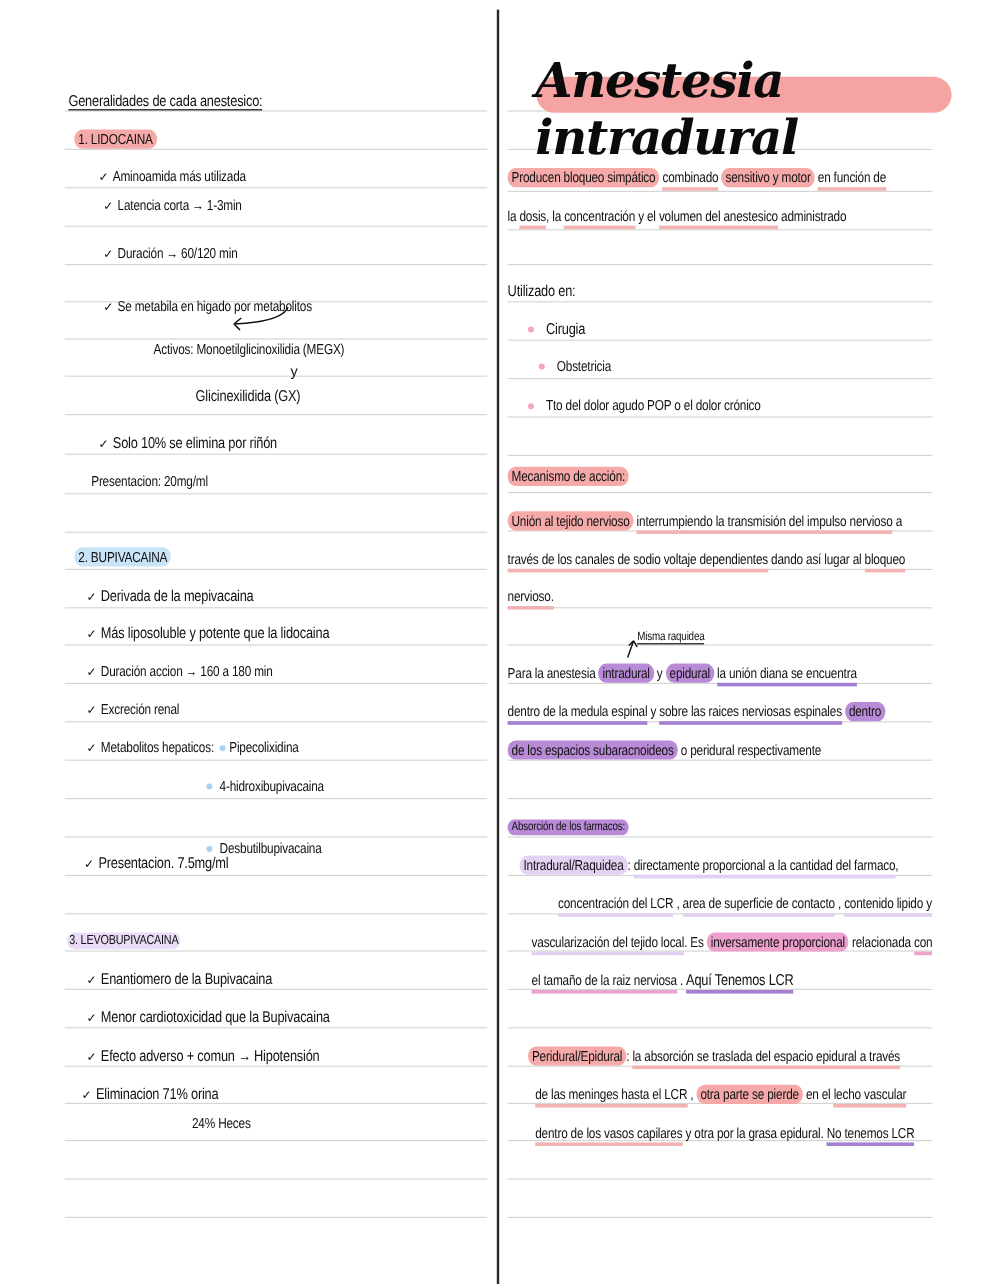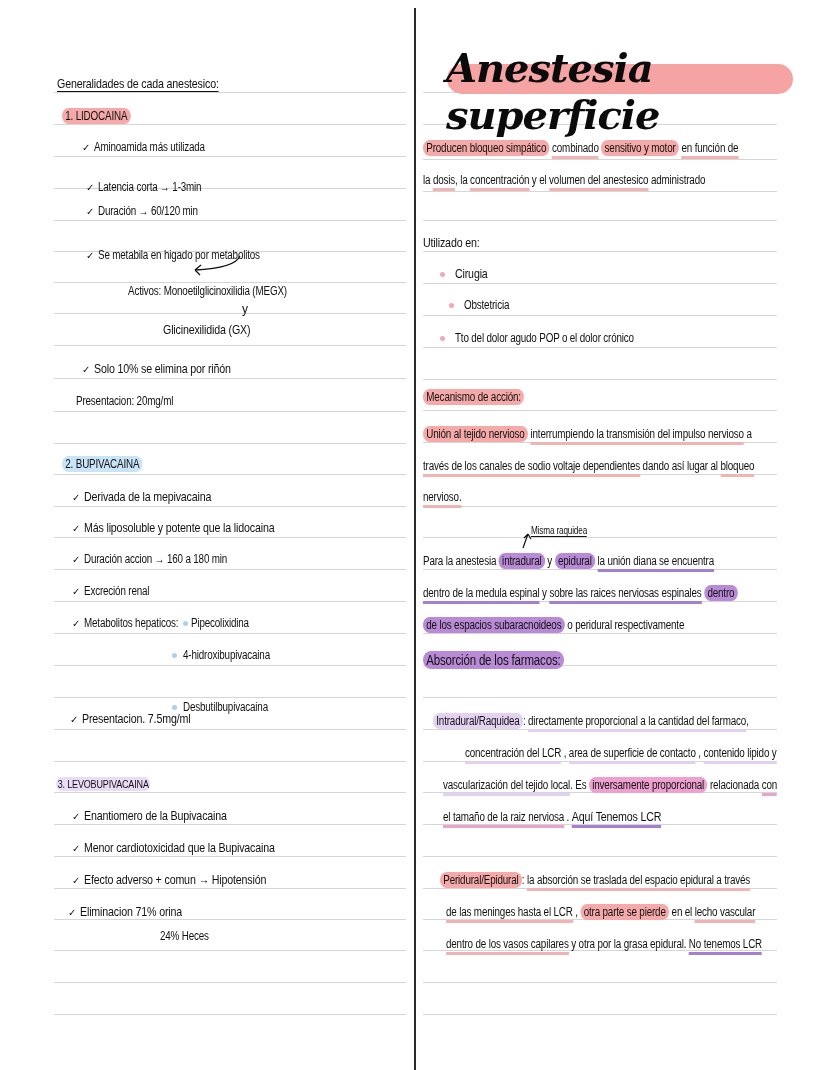--- a/index.html
+++ b/index.html
@@ -104,21 +104,21 @@
 
 <div>
   <div class="line" style="left:57px;top:76px;font-size:13px">
     <span class="cond ul-black">Generalidades de cada anestesico:</span>
   </div>
 
   <div class="line" style="left:62px;top:108px">
     <span class="hl hl-pink cond">1. LIDOCAINA</span>
   </div>
   <div class="line" style="left:82px;top:140px"><span class="check">✓</span><span class="cond">Aminoamida más utilizada</span></div>
-  <div class="line" style="left:86px;top:180px"><span class="check">✓</span><span class="cond">Latencia corta → 1-3min</span></div>
+  <div class="line" style="left:86px;top:164px"><span class="check">✓</span><span class="cond">Latencia corta → 1-3min</span></div>
   <div class="line" style="left:86px;top:204px"><span class="check">✓</span><span class="cond">Duración → 60/120 min</span></div>
   <div class="line" style="left:86px;top:248px"><span class="check">✓</span><span class="cond">Se metabila en higado por metabolitos</span></div>
   <svg class="arrow-svg" style="left:185px;top:254px" width="60" height="26">
     <path d="M55 2 Q50 14 10 16" stroke="#111" stroke-width="1.3" fill="none"></path>
     <path d="M10 16 L16 11 M10 16 L15 21" stroke="#111" stroke-width="1.3" fill="none"></path>
   </svg>
   <div class="line" style="left:128px;top:284px"><span class="cond">Activos: Monoetilglicinoxilidia (MEGX)</span></div>
   <div class="line" style="left:242px;top:302px"><span>y</span></div>
   <div class="line" style="left:163px;top:322px;font-size:13px"><span class="cond">Glicinexilidida (GX)</span></div>
   <div class="line" style="left:82px;top:361px;font-size:13px"><span class="check">✓</span><span class="cond">Solo 10% se elimina por riñón</span></div>
@@ -142,21 +142,21 @@
   </div>
   <div class="line" style="left:72px;top:808px;font-size:13px"><span class="check">✓</span><span class="cond">Enantiomero de la Bupivacaina</span></div>
   <div class="line" style="left:72px;top:840px;font-size:13px"><span class="check">✓</span><span class="cond">Menor cardiotoxicidad que la Bupivacaina</span></div>
   <div class="line" style="left:72px;top:872px;font-size:13px"><span class="check">✓</span><span class="cond">Efecto adverso + comun → Hipotensión</span></div>
   <div class="line" style="left:68px;top:904px;font-size:13px"><span class="check">✓</span><span class="cond">Eliminacion 71% orina</span></div>
   <div class="line" style="left:160px;top:929px"><span class="cond">24% Heces</span></div>
 </div>
 
 <div>
   <div class="title-hl"></div>
-  <div class="title">Anestesia superficie</div>
+  <div class="title">Anestesia intradural</div>
 
   <div class="line" style="left:423px;top:141px">
     <span class="cond">
       <span class="hl hl-pink">Producen bloqueo simpático</span>
       <span class="ul-pink">combinado</span>
       <span class="hl hl-pink">sensitivo y motor</span>
       <span class="ul-pink">en función de</span>
     </span>
   </div>
   <div class="line" style="left:423px;top:173px">
@@ -194,21 +194,21 @@
   <div class="line" style="left:423px;top:554px">
     <span class="cond"><span>Para la anestesia </span><span class="hl hl-purple">intradural</span><span> y </span><span class="hl hl-purple">epidural</span><span> </span><span class="ul-purple">la unión diana se encuentra</span></span>
   </div>
   <div class="line" style="left:423px;top:586px">
     <span class="cond"><span class="ul-purple">dentro de la medula espinal</span><span>  y </span><span class="ul-purple">sobre las raices nerviosas espinales</span><span> </span><span class="hl hl-purple">dentro</span></span>
   </div>
   <div class="line" style="left:423px;top:618px">
     <span class="cond"><span class="hl hl-purple">de los espacios subaracnoideos</span><span> o peridural respectivamente</span></span>
   </div>
 
-  <div class="line" style="left:423px;top:651px;font-size:14px"><span class="hl hl-purple cond">Absorción de los farmacos:</span></div>
+  <div class="line" style="left:423px;top:683px;font-size:10px"><span class="hl hl-purple cond">Absorción de los farmacos:</span></div>
 
   <div class="line" style="left:433px;top:714px">
     <span class="cond"><span class="hl hl-lpurple">Intradural/Raquidea</span><span>: </span><span class="ul-lpurple">directamente proporcional a la cantidad del farmaco</span><span>,</span></span>
   </div>
   <div class="line" style="left:465px;top:746px">
     <span class="cond"><span class="ul-lpurple">concentración del LCR</span><span> , </span><span class="ul-lpurple">area de superficie de contacto</span><span> , </span><span class="ul-lpurple">contenido lipido y</span></span>
   </div>
   <div class="line" style="left:443px;top:778px">
     <span class="cond"><span class="ul-lpurple">vascularización del tejido local</span><span>. Es </span><span class="hl hl-magenta">inversamente proporcional</span><span> relacionada </span><span class="ul-magenta">con</span></span>
   </div>

